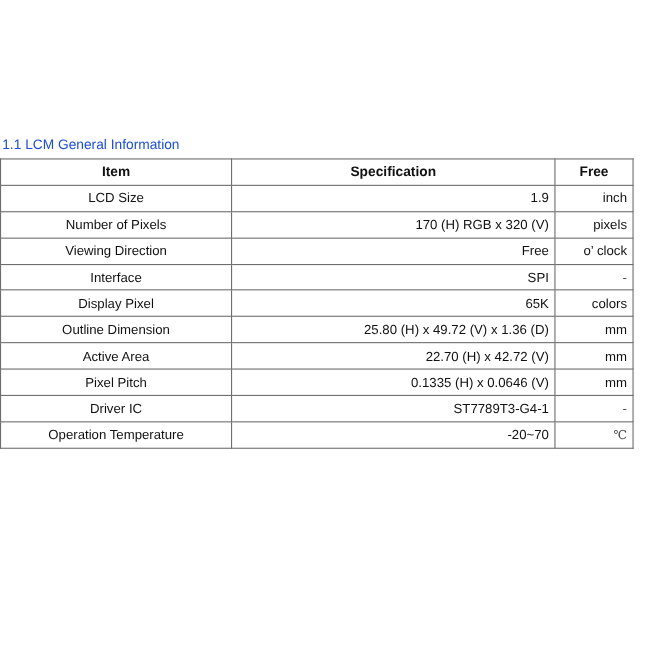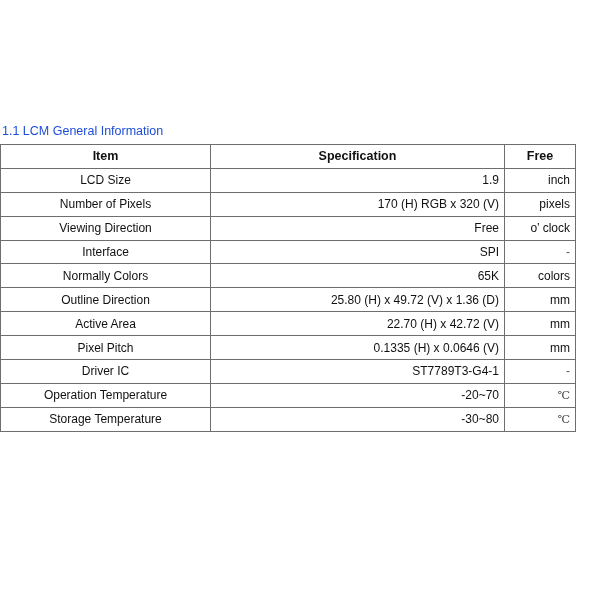--- a/index.html
+++ b/index.html
@@ -88,26 +88,26 @@
       <td class="item">Viewing Direction</td>
       <td class="spec-val">Free</td>
       <td class="unit">o’ clock</td>
     </tr>
     <tr>
       <td class="item">Interface</td>
       <td class="spec-val">SPI</td>
       <td class="unit dash">-</td>
     </tr>
     <tr>
-      <td class="item">Normally Colors</td>
+      <td class="item">Display Pixel</td>
       <td class="spec-val">65K</td>
       <td class="unit">colors</td>
     </tr>
     <tr>
-      <td class="item">Outline Direction</td>
+      <td class="item">Outline Dimension</td>
       <td class="spec-val">25.80 (H) x 49.72 (V) x 1.36 (D)</td>
       <td class="unit">mm</td>
     </tr>
     <tr>
       <td class="item">Active Area</td>
       <td class="spec-val">22.70 (H) x 42.72 (V)</td>
       <td class="unit">mm</td>
     </tr>
     <tr>
       <td class="item">Pixel Pitch</td>
@@ -117,19 +117,14 @@
     <tr>
       <td class="item">Driver IC</td>
       <td class="spec-val">ST7789T3-G4-1</td>
       <td class="unit dash">-</td>
     </tr>
     <tr>
       <td class="item">Operation Temperature</td>
       <td class="spec-val">-20~70</td>
       <td class="unit deg">℃</td>
     </tr>
-    <tr>
-      <td class="item">Storage Temperature</td>
-      <td class="spec-val">-30~80</td>
-      <td class="unit deg">℃</td>
-    </tr>
   </tbody>
 </table>
 
 </body></html>

